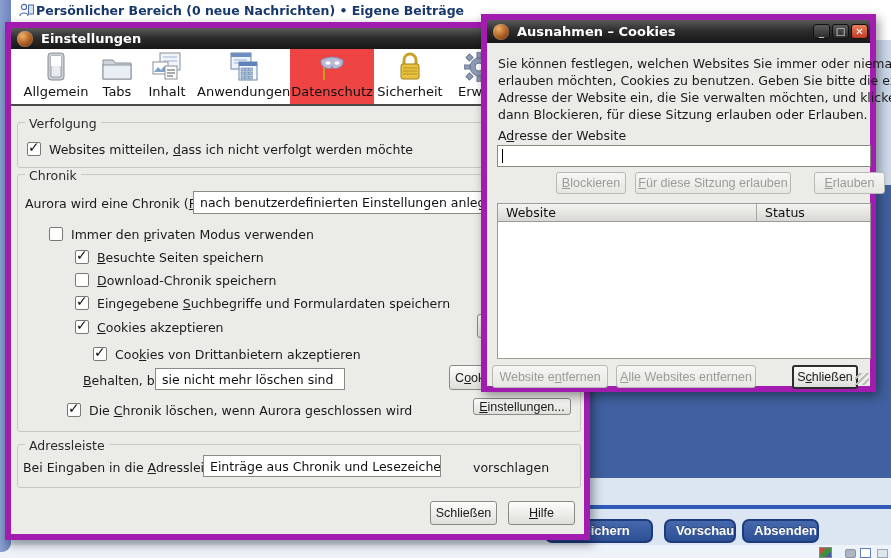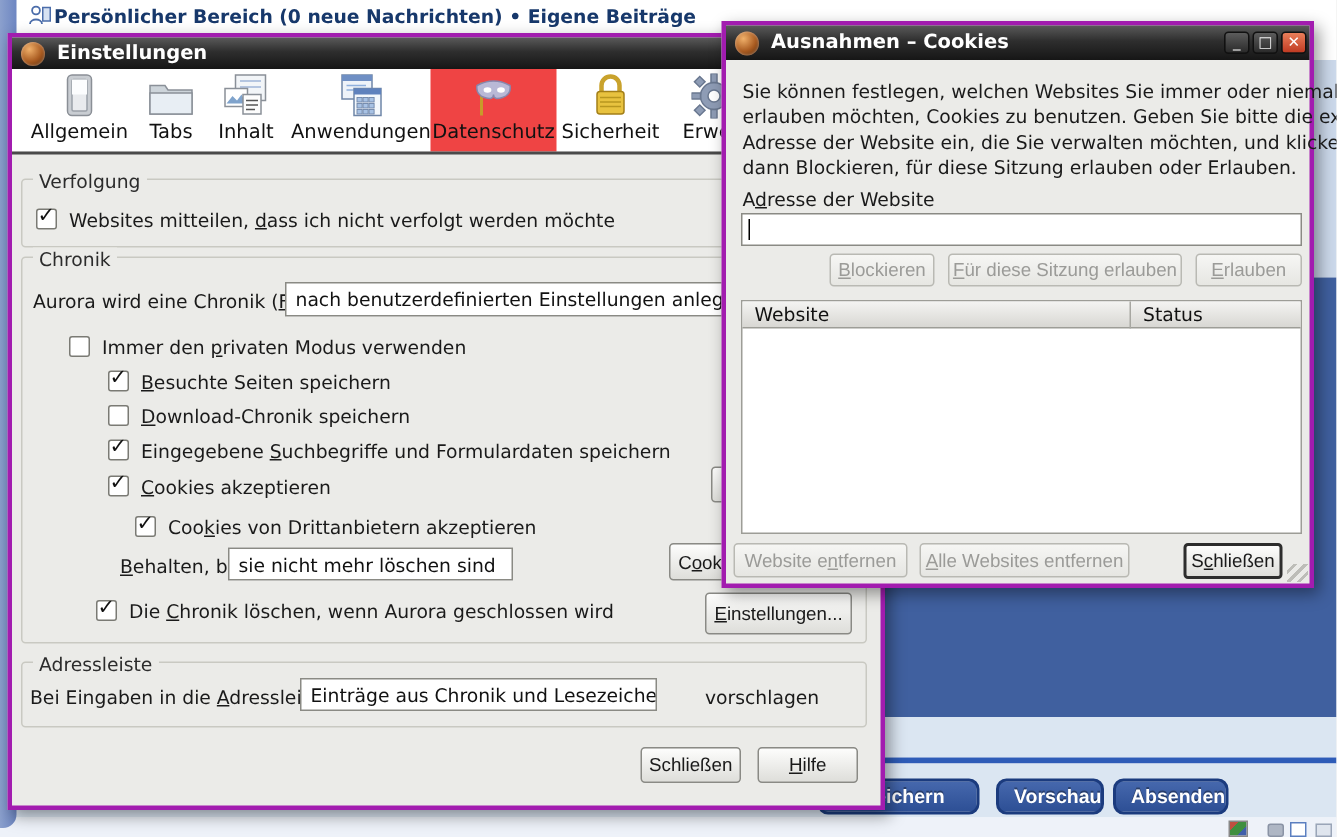--- a/index.html
+++ b/index.html
@@ -20,21 +20,21 @@
   .page-link { position:absolute; left:36px; top:3px; z-index:2;
     font-size:12.5px; font-weight:bold; color:#17386b; white-space:nowrap; }
   .people-icon { position:absolute; left:19px; top:3px; width:15px; height:14px; z-index:2; }
   .post-btn { position:absolute; top:519px; height:24px; z-index:2;
     background:linear-gradient(#4668ad,#2d4f95); border:2px solid #1b3b7e; border-radius:7px;
     color:#fff; font-weight:bold; font-size:13px; text-align:center; line-height:20px;
     text-shadow:0 -1px 0 rgba(0,0,0,.35); padding:0 10px; }
   .mini-ico { position:absolute; z-index:2; }
 
   
-  .win { position:absolute; background:#ebebe8; border:3px solid #a21caf;
+  .win { position:absolute; background:#ebebe8; border:6px solid #a21caf;
     box-shadow:3px 4px 10px rgba(0,0,0,.4); }
   .titlebar { position:absolute; left:0; top:0; right:0;
     background:linear-gradient(#5a5a5a,#2e2e2e 45%,#161616);
     display:flex; align-items:center; }
   .titlebar .orb { width:16px; height:16px; border-radius:50%; margin:0 8px 0 6px;
     background:radial-gradient(circle at 35% 30%,#f0b06a,#a85a20 55%,#4a2508);
     box-shadow:inset 0 0 2px rgba(255,255,255,.5); }
   .titlebar .ttl { color:#fff; font-weight:bold; font-size:13px; white-space:nowrap; }
   .winbtn { width:17px; height:15px; border-radius:3px; margin-left:2px;
     background:linear-gradient(#5c5c5c,#2a2a2a); border:1px solid #111;
@@ -240,21 +240,21 @@
   <div class="lbl" style="left:104px;top:319px;">Coo<u>k</u>ies von Drittanbietern akzeptieren</div>
 
   <div class="lbl" style="left:72px;top:345px;"><u>B</u>ehalten, bis:</div>
   <div class="combo" style="left:144px;top:340px;width:190px;height:22px;">sie nicht mehr löschen sind</div>
   <button class="btn" style="left:438px;top:337px;width:122px;height:25px;">C<u>o</u>okies anzeigen...</button>
 
   <span class="cb" style="left:56px;top:375px;" data-checked="true">
       <span class="tick">✓</span>
     </span>
   <div class="lbl" style="left:78px;top:375px;">Die <u>C</u>hronik löschen, wenn Aurora geschlossen wird</div>
-  <button class="btn" style="left:462px;top:370px;width:98px;height:28px;"><u>E</u>instellungen...</button>
+  <button class="btn" style="left:462px;top:370px;width:98px;height:17px;"><u>E</u>instellungen...</button>
 
   <div class="gb" style="left:6px;top:416px;width:564px;height:44px;"></div>
   <div class="gb-label" style="left:14px;top:410px;">Adressleiste</div>
   <div class="lbl" style="left:12px;top:432px;">Bei Eingaben in die <u>A</u>dressleiste</div>
   <div class="combo" style="left:192px;top:427px;width:238px;height:22px;">Einträge aus Chronik und Lesezeichen</div>
   <div class="lbl" style="left:462px;top:432px;">vorschlagen</div>
 
   <button class="btn" style="left:419px;top:473px;width:67px;height:24px;">Schließen</button>
   <button class="btn" style="left:497px;top:473px;width:67px;height:24px;"><u>H</u>ilfe</button>
 </div>
@@ -274,21 +274,21 @@
   <div class="lbl" style="left:11px;top:53px;">erlauben möchten, Cookies zu benutzen. Geben Sie bitte die exakte</div>
   <div class="lbl" style="left:11px;top:70px;">Adresse der Website ein, die Sie verwalten möchten, und klicken Sie</div>
   <div class="lbl" style="left:11px;top:87px;">dann Blockieren, für diese Sitzung erlauben oder Erlauben.</div>
 
   <div class="lbl" style="left:11px;top:108px;">A<u>d</u>resse der Website</div>
   <div class="tin" style="left:10px;top:125px;width:374px;height:22px;"></div>
   <div class="caret" style="left:15px;top:129px;"></div>
 
   <button class="btn disabled" style="left:69px;top:152px;width:70px;height:22px;"><u>B</u>lockieren</button>
   <button class="btn disabled" style="left:148px;top:152px;width:156px;height:22px;"><u>F</u>ür diese Sitzung erlauben</button>
-  <button class="btn disabled" style="left:313px;top:152px;width:71px;height:22px;"><u>E</u>rlauben</button>
+  <button class="btn disabled" style="left:327px;top:152px;width:71px;height:22px;"><u>E</u>rlauben</button>
 
   <div class="abs" style="left:10px;top:183px;width:374px;height:156px;background:#fff;border:1px solid #9d9d97;"></div>
   <div class="thead" style="left:11px;top:184px;width:372px;height:18px;">
     <span class="abs nowrap" style="left:8px;top:1px;">Website</span>
     <span class="abs nowrap" style="left:267px;top:1px;">Status</span>
     <span class="abs" style="left:258px;top:0;width:1px;height:18px;background:#a7a7a1;"></span>
   </div>
 
   <button class="btn disabled" style="left:5px;top:345px;width:116px;height:23px;">Website e<u>n</u>tfernen</button>
   <button class="btn disabled" style="left:129px;top:345px;width:140px;height:23px;"><u>A</u>lle Websites entfernen</button>

